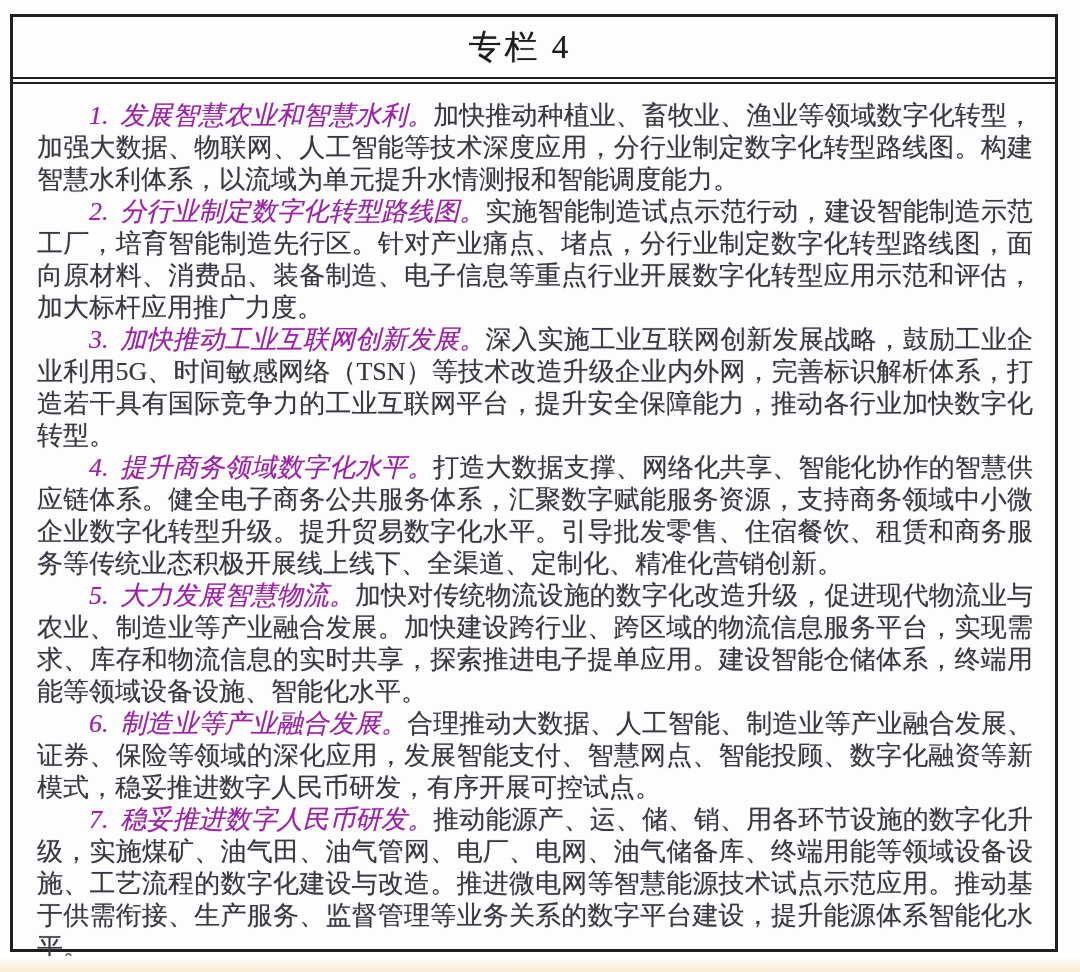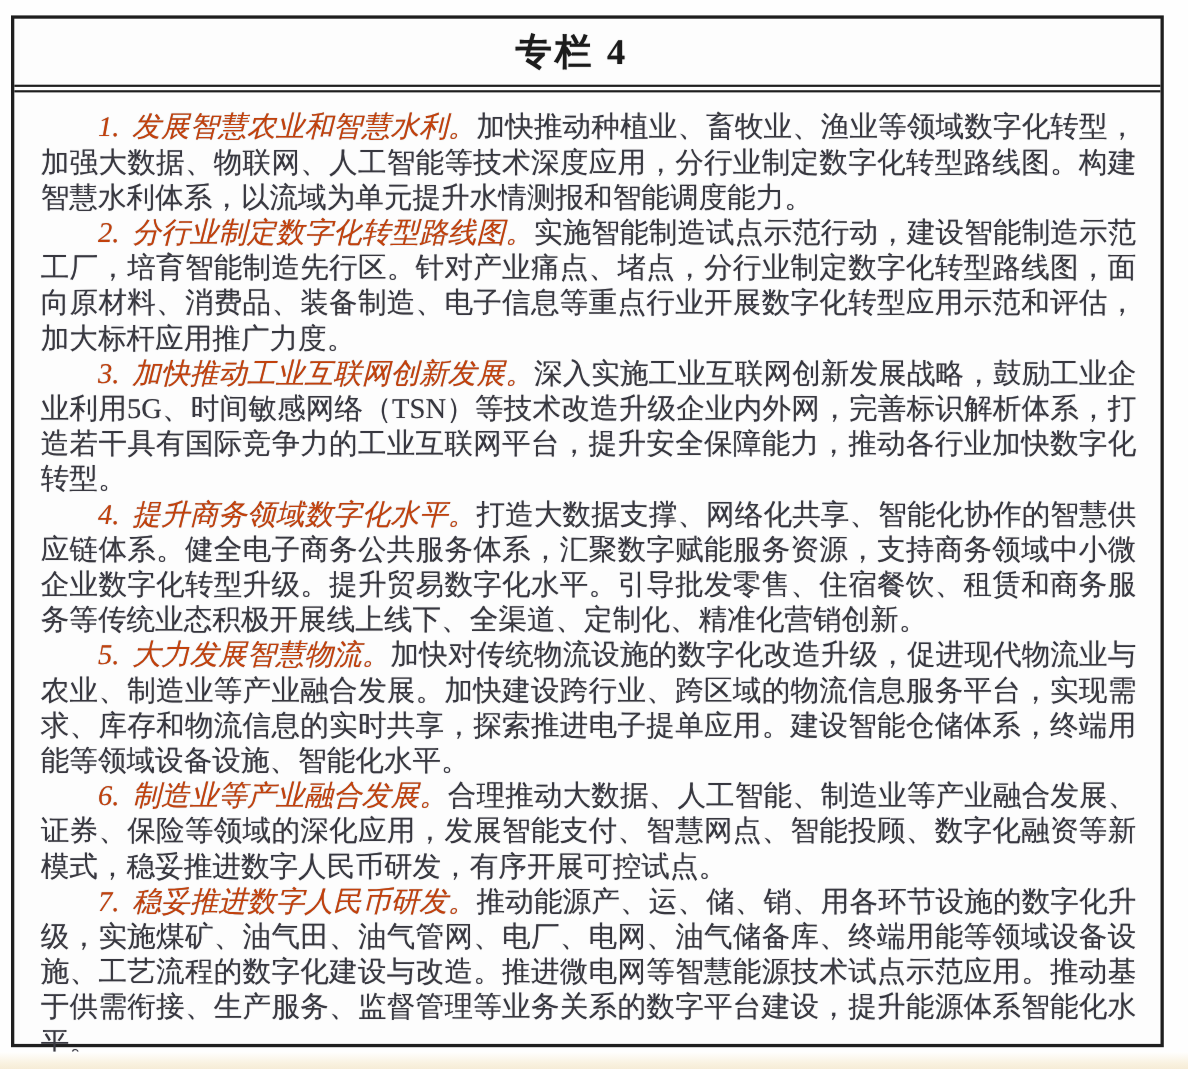--- a/index.html
+++ b/index.html
@@ -25,21 +25,21 @@
     border: 3px solid #1f1f1f;
     background: #fdfdfd;
   }
   .title-bar {
     height: 62px;
     box-sizing: border-box;
     border-bottom: 2px solid #1f1f1f;
     display: flex;
     align-items: center;
     justify-content: center;
-    font-weight: bold;
+    font-weight: normal;
     font-size: 33px;
     color: #1c1c1c;
     letter-spacing: 3px;
     text-shadow: 0 0 1px rgba(20,20,20,.55);
     gap: 38px;
   }
   .title-label { margin-right: 0.85em; }
   .body-area {
     box-sizing: border-box;
     border-top: 2px solid #1f1f1f;
@@ -50,21 +50,21 @@
     color: #383840;
     text-align: justify;
     text-shadow: 0 0 1px rgba(56,56,66,.45);
   }
   .item {
     margin: 0;
     text-indent: 2em;
   }
   .lead {
     font-style: italic;
-    color: #c2410c;
+    color: #a21caf;
     font-family: Liberation Serif, serif;
   }
   .num { margin-right: 0.45em; }
   .bottom-strip {
     position: absolute;
     left: 0;
     bottom: 0;
     width: 100%;
     height: 16px;
     background: linear-gradient(180deg, #ffffff 0%, #f9f1df 70%, #f6ecd6 100%);

